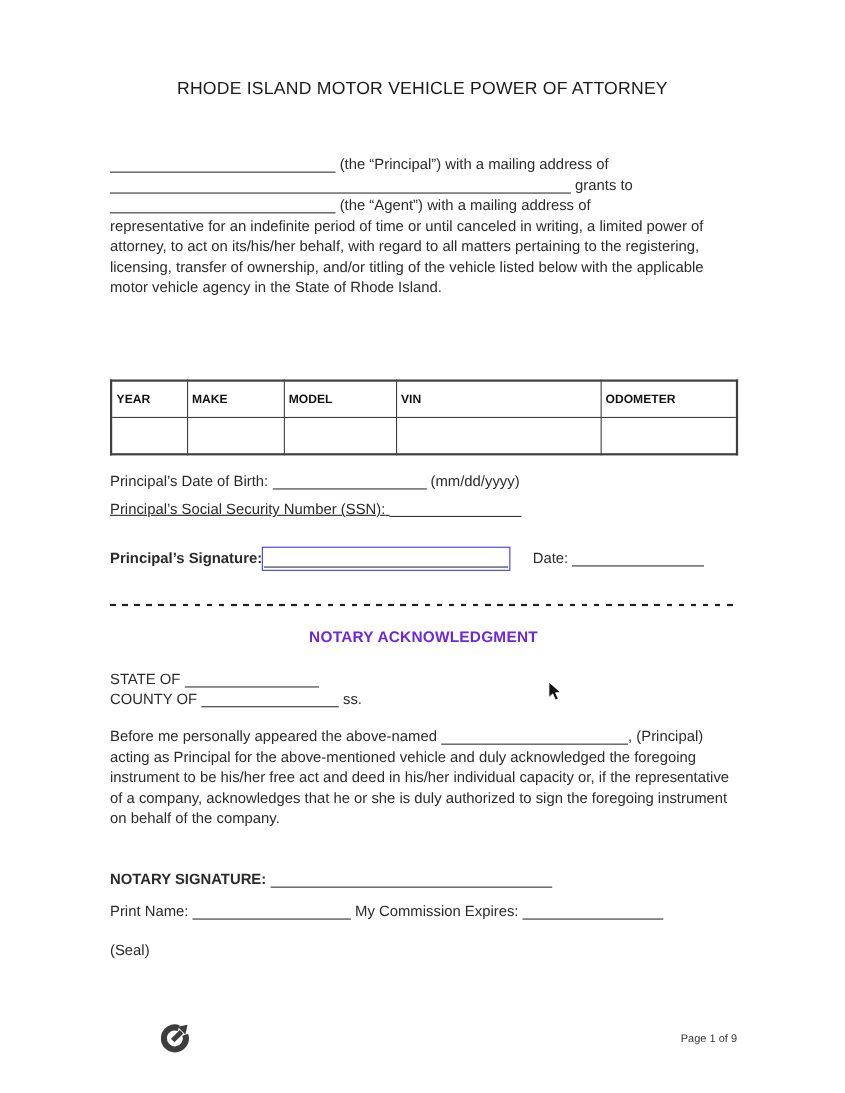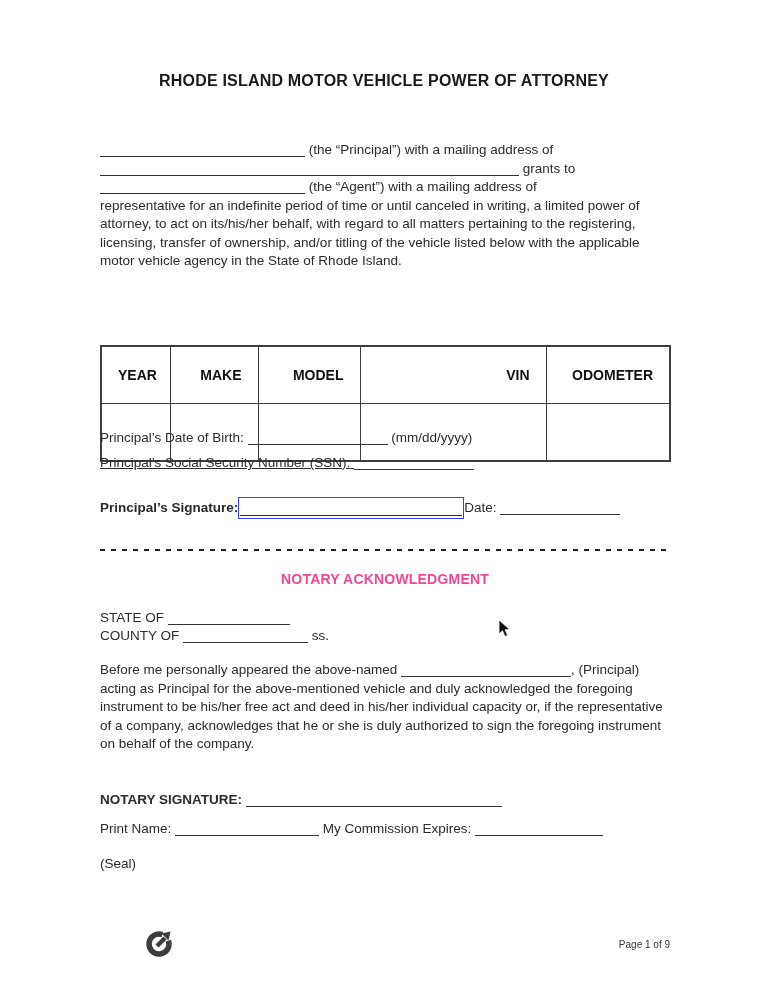--- a/index.html
+++ b/index.html
@@ -12,44 +12,44 @@
     overflow: hidden;
   }
   .abs { position: absolute; }
   .content { left: 100px; width: 570px; }
   .fs { font-size: 13.5px; line-height: 18.5px; }
   .bold { font-weight: bold; }
 
   .doc-title {
     top: 72px; left: 0; width: 768px;
     text-align: center;
-    font-size: 16px; font-weight: bold;
+    font-size: 16px; font-weight: normal;
     color: #1a1a1a; letter-spacing: 0.2px;
   }
 
   .blank {
     display: inline-block;
     border-bottom: 1.5px solid #333333;
     height: 12px;
     vertical-align: -3px;
   }
 
   
   table.vehicle {
     border-collapse: collapse;
     width: 569px;
     table-layout: fixed;
     border: 2px solid #3f3f3f;
   }
   table.vehicle th, table.vehicle td {
     border: 1.5px solid #3f3f3f;
     height: 24px;
-    font-size: 14px;
-    text-align: right;
-    padding: 16px;
+    font-size: 11px;
+    text-align: left;
+    padding: 4px;
   }
   table.vehicle th { font-weight: bold; color: #111; }
 
   
   .sig-field {
     display: inline-block;
     width: 224px; height: 20px;
     border: 1.5px solid #3b3bf0;
     vertical-align: -7px;
     position: relative;
@@ -65,21 +65,21 @@
   .dashed-sep {
     top: 549px;
     height: 2px;
     background: repeating-linear-gradient(90deg, #222 0px, #222 5px, transparent 5px, transparent 11px);
   }
 
   .notary-heading {
     top: 571px;
     text-align: center;
     font-size: 14px; font-weight: bold;
-    color: #ec4899; letter-spacing: 0.2px;
+    color: #6d28d9; letter-spacing: 0.2px;
   }
 
   .footer-page {
     top: 939px;
     text-align: right;
     font-size: 10px;
     color: #333;
   }
   .logo { top: 926px; left: 144px; width: 32px; height: 34px; }
   .cursor { left: 498px; top: 619px; width: 13px; height: 19px; }
@@ -129,21 +129,21 @@
   <span class="blank" style="width:140px;"></span>
   <span>(mm/dd/yyyy)</span>
 </div>
 
 <div class="abs content fs" style="top:454px;text-decoration:underline;">
   <span>Principal’s Social Security Number (SSN):</span>
   <span class="blank" style="width:120px;"></span>
 </div>
 
 <div class="abs content fs" style="top:497px;">
-  <span class="bold">Principal’s Signature:</span><span class="sig-field"></span><span style="margin-left:0;">Date:</span>
+  <span class="bold">Principal’s Signature:</span><span class="sig-field"></span><span style="margin-left:20px;">Date:</span>
   <span class="blank" style="width:120px;"></span>
 </div>
 
 <div class="abs content dashed-sep"></div>
 
 <div class="abs content notary-heading">NOTARY ACKNOWLEDGMENT</div>
 
 <div class="abs content fs" style="top:609px;">
   <span>STATE OF</span>
   <span class="blank" style="width:122px;"></span>

